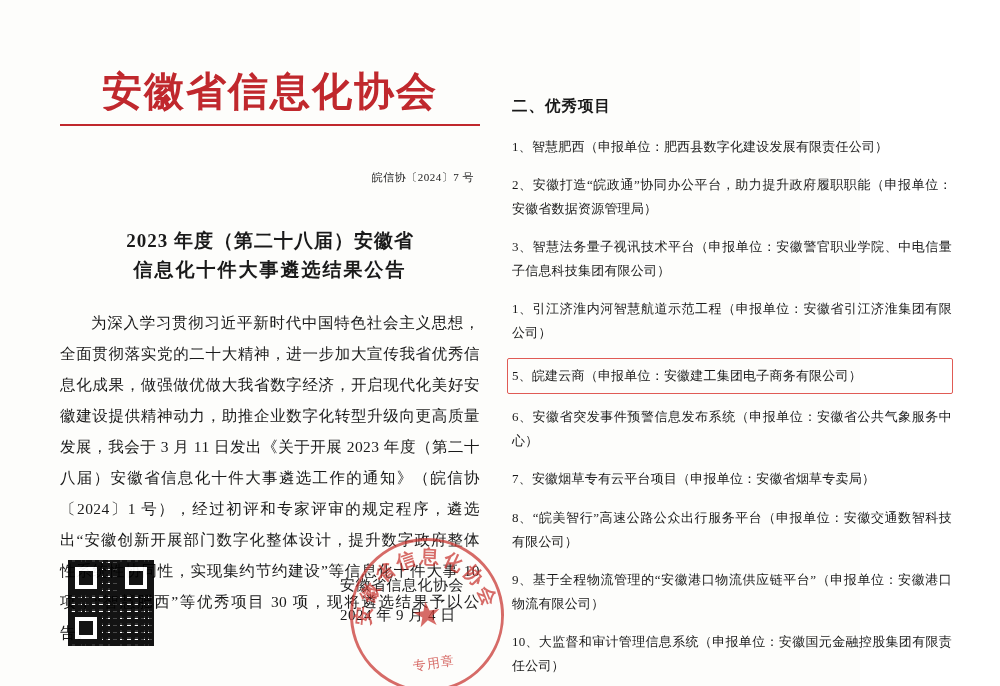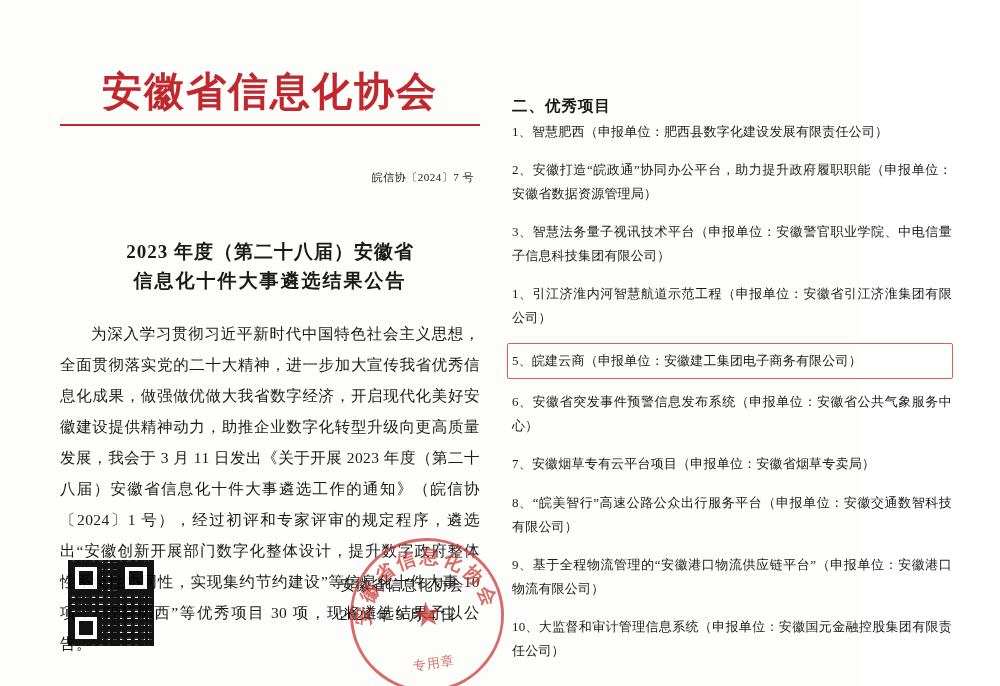--- a/index.html
+++ b/index.html
@@ -43,21 +43,21 @@
     width: 100%;
   }
   .doc-number {
     margin-top: 44px;
     text-align: right;
     font-size: 11px;
     letter-spacing: 0.5px;
     padding-right: 6px;
   }
   .doc-title {
-    margin-top: 52px;
+    margin-top: 41px;
     text-align: center;
     font-size: 19px;
     font-weight: bold;
     line-height: 1.55;
     letter-spacing: 1px;
   }
   .doc-title .line2 {
     display: block;
     letter-spacing: 2px;
   }
@@ -172,21 +172,21 @@
   .right-col {
     position: absolute;
     left: 512px;
     top: 96px;
     width: 440px;
   }
   .section-heading {
     font-size: 15.5px;
     font-weight: bold;
     letter-spacing: 1px;
-    margin-bottom: 3px;
+    margin-bottom: 18px;
   }
   .item {
     font-size: 13px;
     line-height: 1.85;
     letter-spacing: 0.2px;
     margin-bottom: 14px;
     text-align: justify;
     text-justify: inter-ideograph;
     position: relative;
   }

